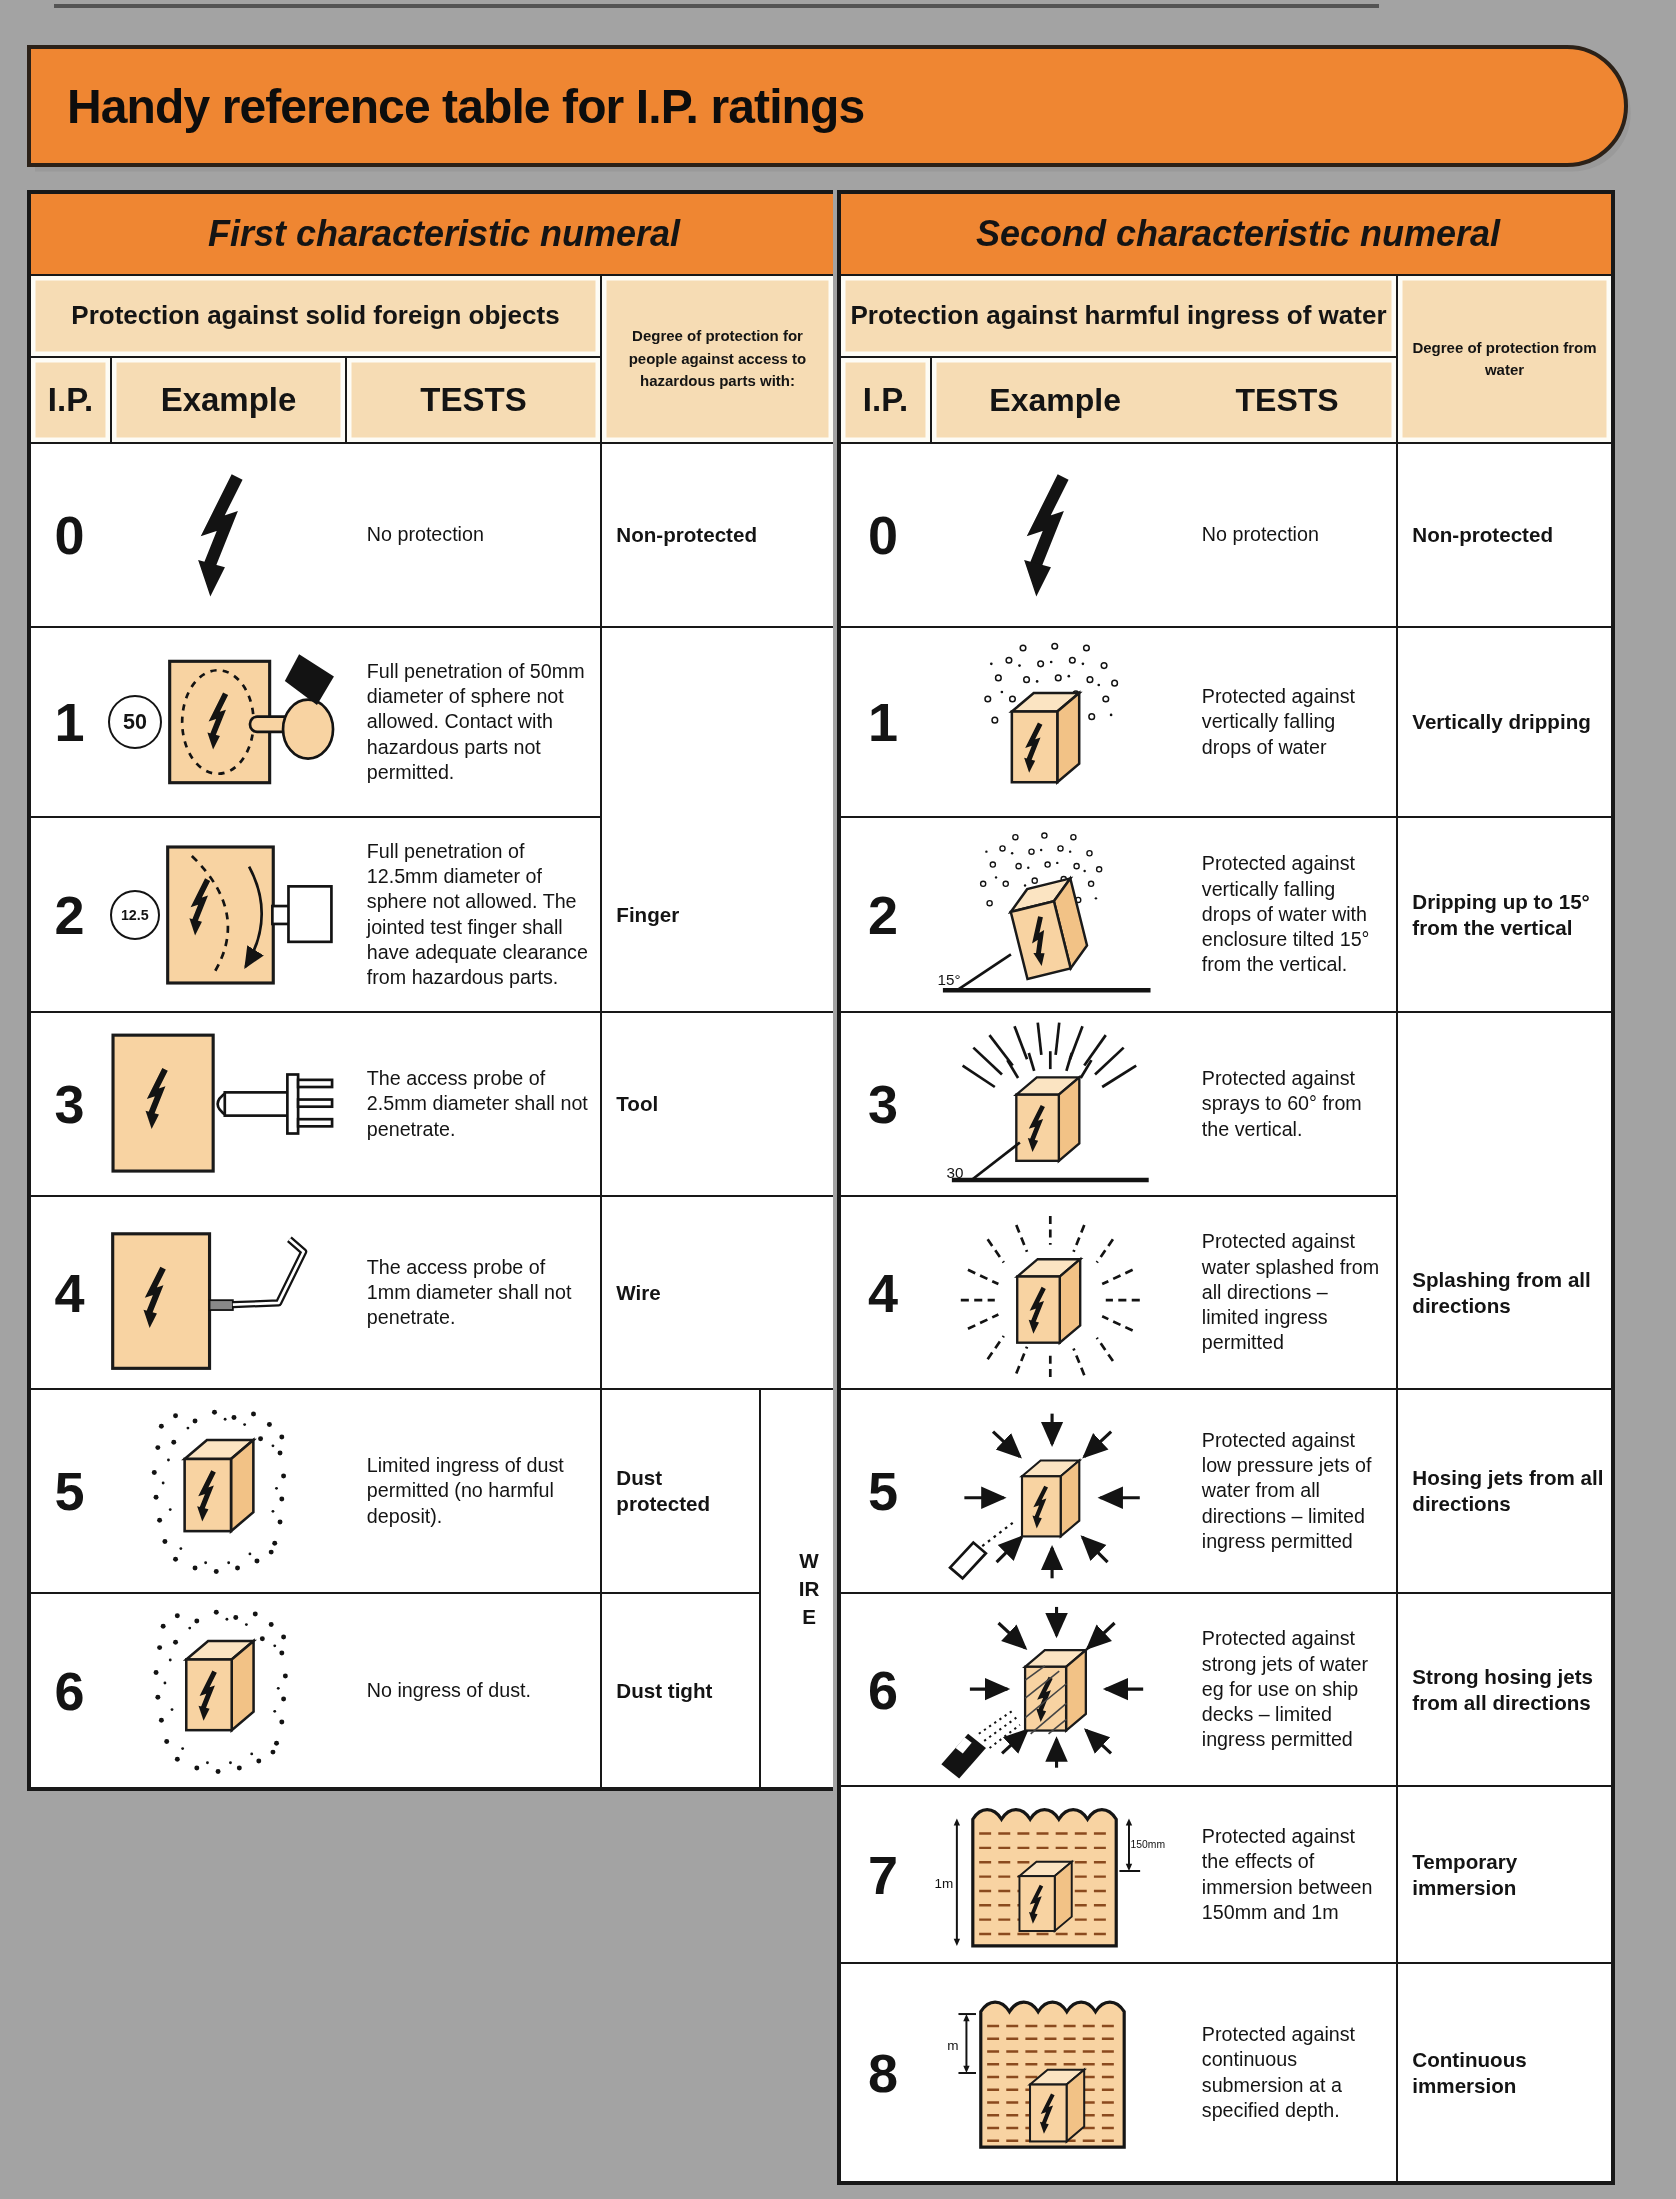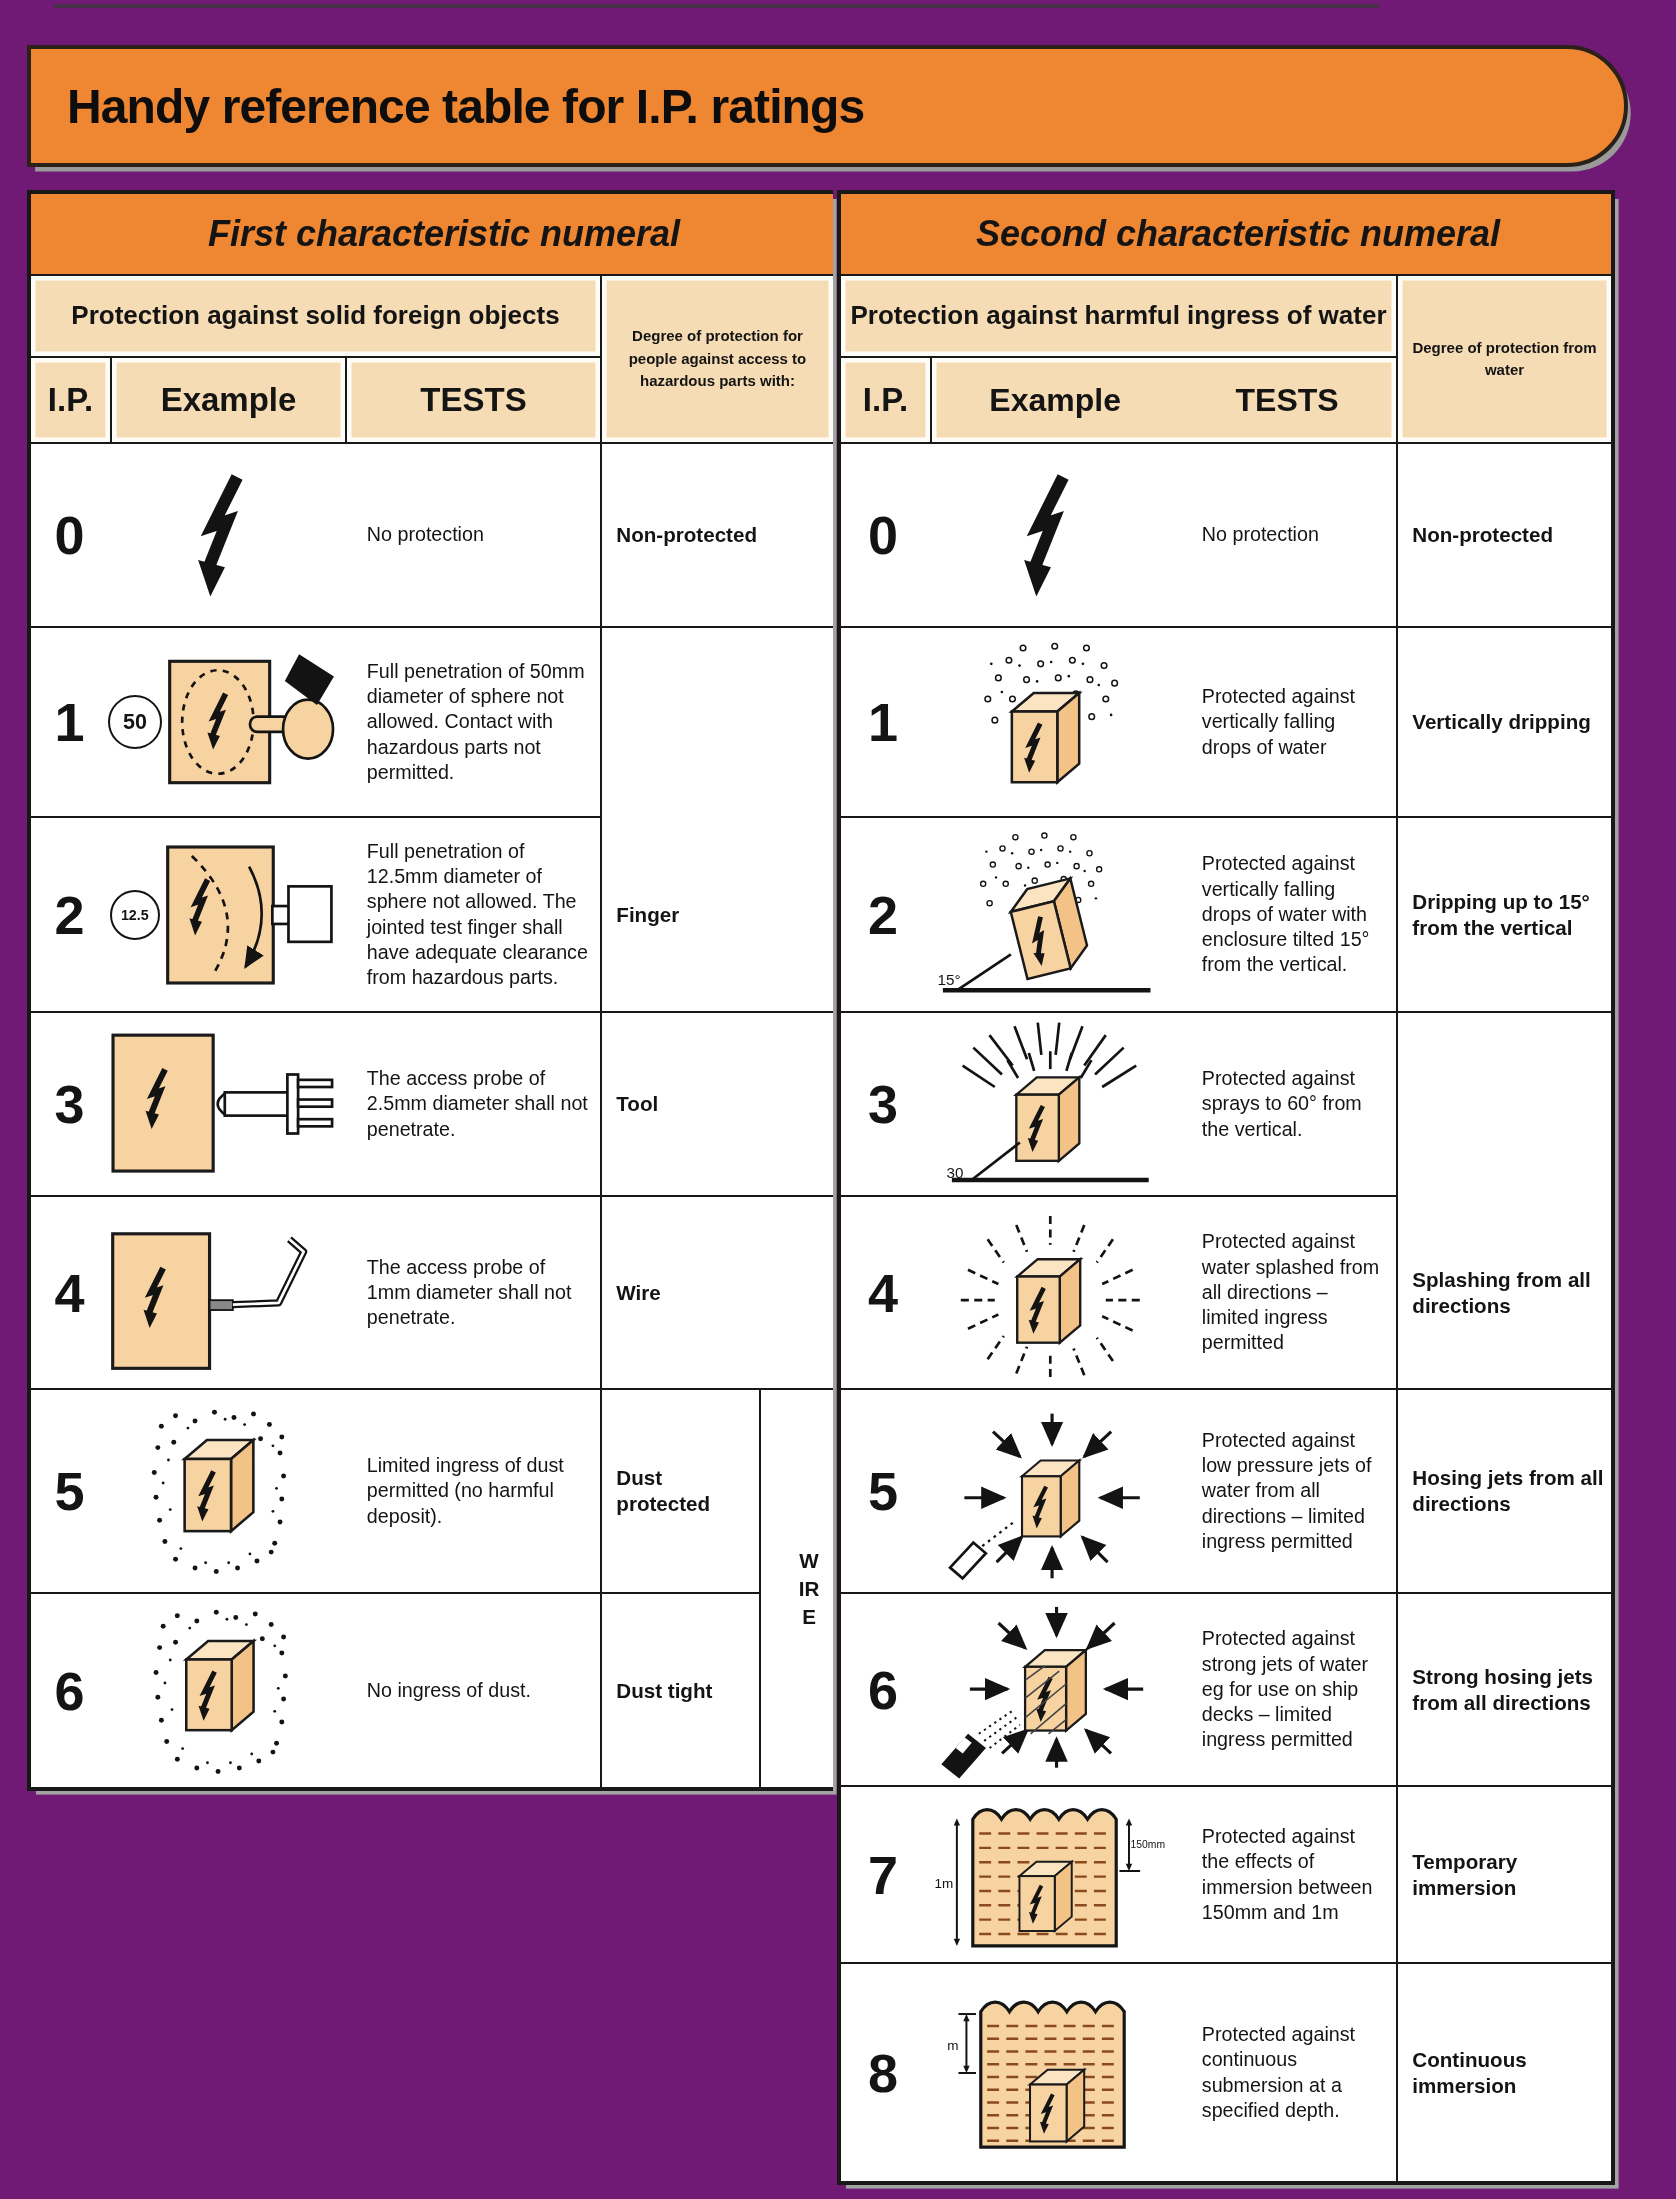--- a/index.html
+++ b/index.html
@@ -1,18 +1,18 @@
 <!DOCTYPE html>
 <html style="font-size:14.3px"><head>
 <meta charset="utf-8">
 <style>
   * { box-sizing: border-box; margin: 0; padding: 0; }
   html,body { background:#e8e8e8; }
   body { font-family:"Liberation Sans", sans-serif; color:#141414; }
-  #page { position:relative; width:1677px; height:2200px; background:#701a75; overflow:hidden; }
+  #page { position:relative; width:1677px; height:2200px; background:#a3a3a3; overflow:hidden; }
   #topline { position:absolute; left:54px; top:3.6px; width:1325px; height:4.5px; background:#3a3a3a; opacity:.75; }
 
   
   #titlebar { position:absolute; left:27px; top:45px; width:1601px; height:122px;
     background:#ef8632; border:4.5px solid #2b2118; border-radius:0 64px 64px 0;
     display:flex; align-items:center; padding-left:36px;
     box-shadow:5.4px 7.2px 0 -2.7px #9a9a9a; }
   #titlebar h1 { font-size:48px; font-weight:bold; letter-spacing:-0.9px; color:#0d0d0d; }
 
   

